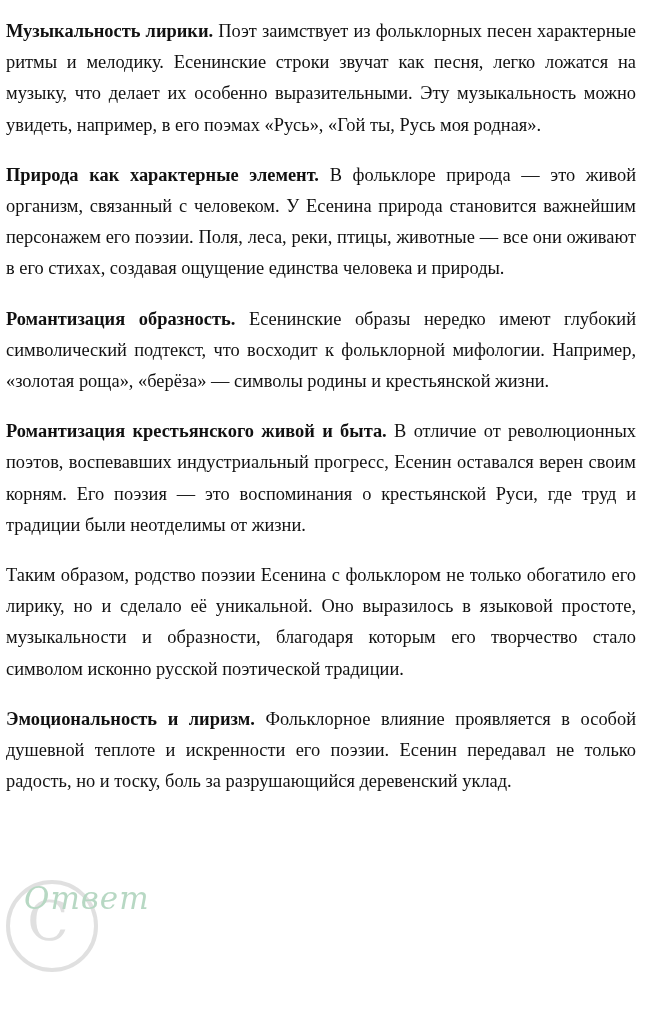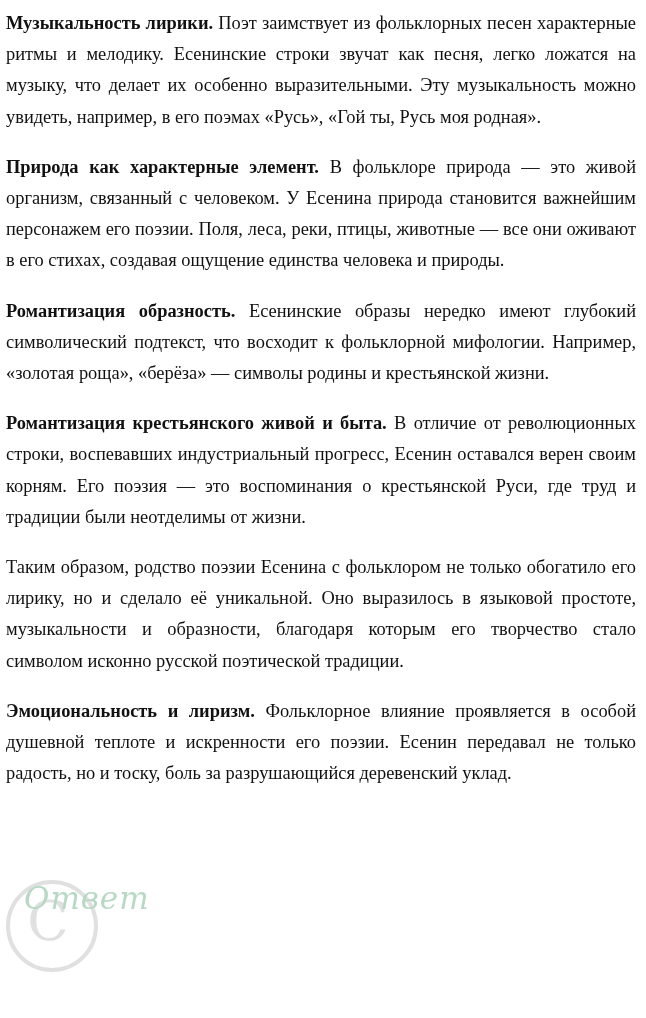--- a/index.html
+++ b/index.html
@@ -16,21 +16,21 @@
     position: relative;
   }
   .page {
     position: relative;
     width: 646px;
     height: 1018px;
     box-sizing: border-box;
     padding: 8px 10px 0 6px;
   }
   .para {
-    margin: 0 0 19px 0;
+    margin: 8px 0 19px 0;
     font-size: 18.4px;
     line-height: 31.2px;
     text-align: justify;
     text-justify: inter-word;
     hyphens: none;
     color: #111111;
   }
   .para:last-child {
     margin-bottom: 0;
   }
@@ -91,21 +91,21 @@
 
   <p class="para">
     <span class="lead">Природа как характерные элемент.</span><span> В фольклоре природа — это живой организм, связанный с человеком. У Есенина природа становится важнейшим персонажем его поэзии. Поля, леса, реки, птицы, животные — все они оживают в его стихах, создавая ощущение единства человека и природы.</span>
   </p>
 
   <p class="para">
     <span class="lead">Романтизация образность.</span><span> Есенинские образы нередко имеют глубокий символический подтекст, что восходит к фольклорной мифологии. Например, «золотая роща», «берёза» — символы родины и крестьянской жизни.</span>
   </p>
 
   <p class="para">
-    <span class="lead">Романтизация крестьянского живой и быта.</span><span> В отличие от революционных строки, воспевавших индустриальный прогресс, Есенин оставался верен своим корням. Его поэзия — это воспоминания о крестьянской Руси, где труд и традиции были неотделимы от жизни.</span>
+    <span class="lead">Романтизация крестьянского живой и быта.</span><span> В отличие от революционных поэтов, воспевавших индустриальный прогресс, Есенин оставался верен своим корням. Его поэзия — это воспоминания о крестьянской Руси, где труд и традиции были неотделимы от жизни.</span>
   </p>
 
   <p class="para">
     <span>Таким образом, родство поэзии Есенина с фольклором не только обогатило его лирику, но и сделало её уникальной. Оно выразилось в языковой простоте, музыкальности и образности, благодаря которым его творчество стало символом исконно русской поэтической традиции.</span>
   </p>
 
   <p class="para">
     <span class="lead">Эмоциональность и лиризм.</span><span> Фольклорное влияние проявляется в особой душевной теплоте и искренности его поэзии. Есенин передавал не только радость, но и тоску, боль за разрушающийся деревенский уклад.</span>
   </p>
 

